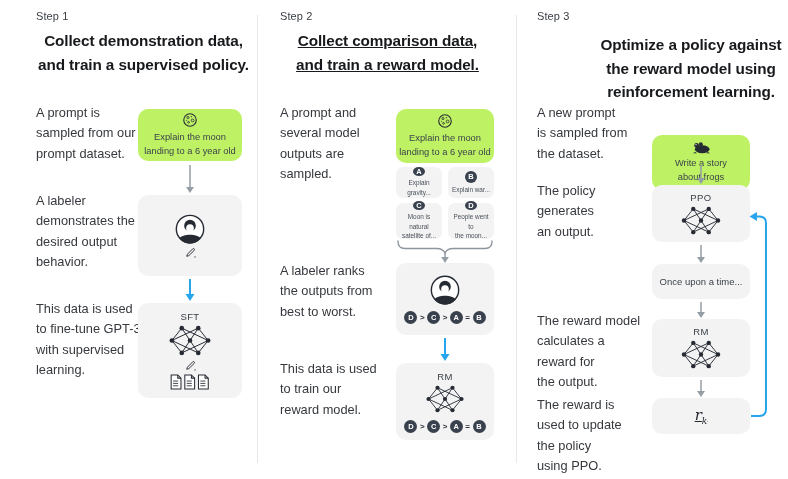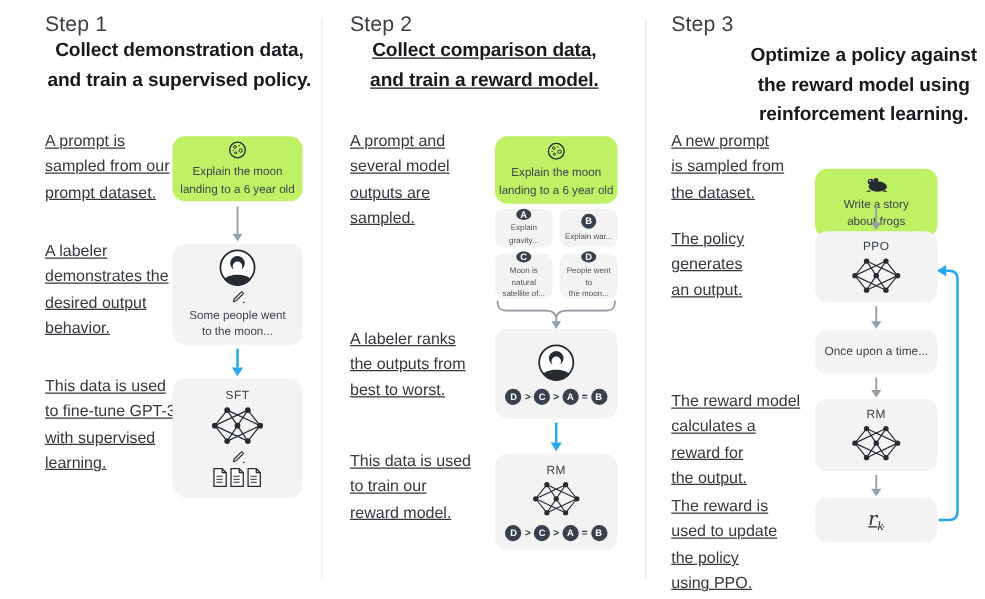--- a/index.html
+++ b/index.html
@@ -1,24 +1,24 @@
 <!DOCTYPE html>
 <html><head>
 <meta charset="utf-8">
 <style>
   html,body{margin:0;padding:0;background:#fff;}
   .canvas{
     position:relative;width:788px;height:479px;background:#ffffff;
     font-family:"Liberation Sans", sans-serif;overflow:hidden;
   }
   .divider{position:absolute;width:1px;background:#e7e8e9;}
-  .step-label{position:absolute;font-size:17px;color:#3b4046;letter-spacing:.1px;}
+  .step-label{position:absolute;font-size:11px;color:#3b4046;letter-spacing:.1px;}
   .heading{position:absolute;font-size:15.3px;font-weight:700;color:#17191c;
     line-height:1.55;white-space:pre-line;letter-spacing:-.1px;text-align:center;}
-  .caption{position:absolute;font-size:12.8px;color:#35383d;line-height:1.6;white-space:pre-line;text-decoration:underline;}
+  .caption{position:absolute;font-size:12.8px;color:#35383d;line-height:1.6;white-space:pre-line;}
   .box{position:absolute;border-radius:10px;display:flex;flex-direction:column;
     align-items:center;justify-content:center;text-align:center;box-sizing:border-box;}
   .box.blue{background:#bef264;}
   .box.gray{background:#f3f3f4;}
   .box-text{font-size:9.3px;color:#3c434b;line-height:1.45;white-space:pre-line;margin-top:3px;}
   .box-label{font-size:9.5px;color:#3a4047;letter-spacing:.4px;margin-bottom:2px;}
   .once-text{font-size:9.5px;color:#3c434b;}
   .card{position:absolute;background:#f3f3f4;border-radius:7px;display:flex;flex-direction:column;
     align-items:center;justify-content:center;text-align:center;box-sizing:border-box;padding:2px;}
   .card-letter{width:12px;height:12px;border-radius:50%;background:#39414e;color:#fff;
@@ -74,22 +74,20 @@
     <svg viewBox="0 0 36 36" width="30" height="30">
       <circle cx="18" cy="18" r="16.4" fill="#fff" stroke="#262b33" stroke-width="1.7"></circle>
       <circle cx="18" cy="14" r="7" fill="#262b33"></circle>
       <ellipse cx="18" cy="17" rx="4.6" ry="4.8" fill="#fff"></ellipse>
       <path d="M5.2,29.5 C9,23.5 27,23.5 30.8,29.5 A16.4,16.4 0 0 1 5.2,29.5 Z" fill="#262b33"></path>
     </svg>
     <svg viewBox="0 0 14 14" width="11" height="11" class="icon-gap">
       <path d="M2.2,11.8 L3.1,9.2 L9.8,2.4 a1.3,1.3 0 0 1 1.9,1.9 L4.9,11 Z" fill="none" stroke="#262b33" stroke-width="1.2" stroke-linejoin="round"></path>
       <circle cx="12.8" cy="12.6" r="0.8" fill="#262b33"></circle>
     </svg>
-    <div class="box-text">Some people went
-to the moon...</div>
   </div>
 
   <div class="box gray" style="left:138px;top:303px;width:104px;height:95px;">
     <div class="box-label">SFT</div>
     <svg viewBox="0 0 52 40" width="44" height="33">
       <g stroke="#262b33" stroke-width="1.2">
         <line x1="16" y1="5" x2="4" y2="20"></line>
           <line x1="16" y1="5" x2="26" y2="20"></line>
           <line x1="16" y1="5" x2="48" y2="20"></line>
         <line x1="36" y1="5" x2="4" y2="20"></line>

